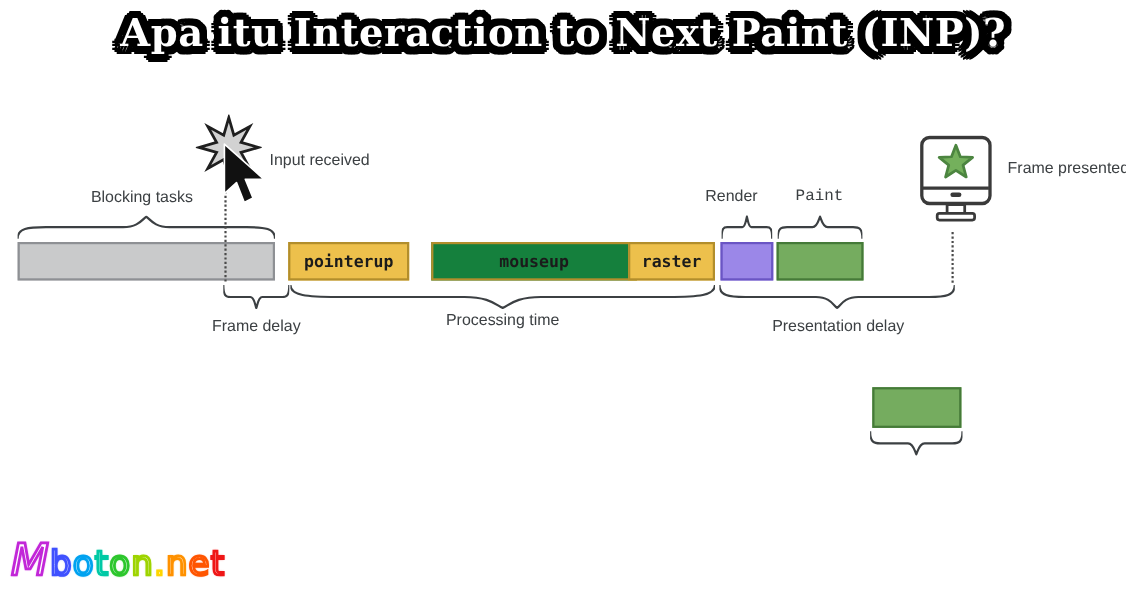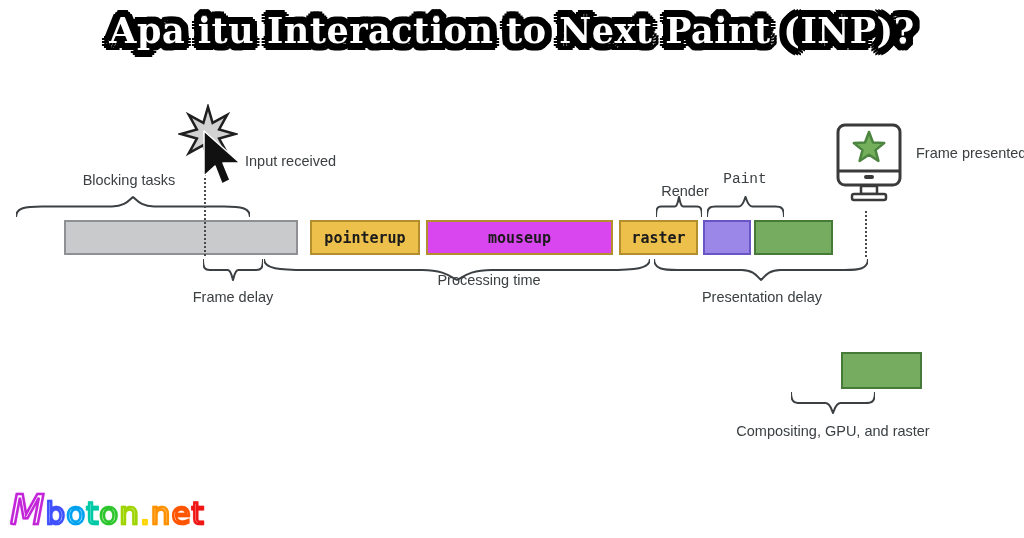--- a/index.html
+++ b/index.html
@@ -17,21 +17,21 @@
       -3px -7px 0 #000,3px -7px 0 #000,-3px 7px 0 #000,3px 7px 0 #000,
       0 0 4px #000,0 0 4px #000;}
 
   
   .label{position:absolute;font-size:14.5px;color:#3c4043;white-space:nowrap;}
   .center{transform:translateX(-50%);}
 
   
   .bar{position:absolute;top:220px;height:35px;box-sizing:border-box;border:2px solid;
        display:flex;align-items:center;justify-content:center;
-       font-family:"DejaVu Sans Mono", monospace;font-weight:bold;font-size:15px;color:#1b1b1b;margin-left:48px;}
+       font-family:"DejaVu Sans Mono", monospace;font-weight:bold;font-size:15px;color:#1b1b1b;}
 
   
   .brace{position:absolute;}
   .brace svg{display:block;width:100%;height:100%;}
 
   
   .dotted{position:absolute;width:0;border-left:2px dotted #4a4a4a;z-index:5;}
 
   .icon-abs{position:absolute;}
 
@@ -42,22 +42,22 @@
   .watermark .wm-first{font-size:40px;font-style:italic;}
 </style>
 </head>
 <body>
 
 <div id="stage">
 
   <div class="title">Apa itu Interaction to Next Paint (INP)?</div>
 
   <div class="label center" style="left:129px;top:172px;">Blocking tasks</div>
-  <div class="label" style="left:245px;top:153px;">Input received</div>
-  <div class="label center" style="left:685px;top:171px;margin-top:12px;">Render</div>
+  <div class="label" style="left:245px;top:138px;">Input received</div>
+  <div class="label center" style="left:665px;top:171px;">Render</div>
   <div class="label center" style="left:745px;top:171px;font-family:Liberation Mono, monospace;">Paint</div>
   <div class="label" style="left:916px;top:145px;">Frame presented!</div>
 
   <div class="brace" style="left:16px;top:196px;width:234px;height:21px;">
     <svg viewBox="0 0 100 20" preserveAspectRatio="none">
         <path d="M0,20 C0,11 4,10 11,10 L41,10 C47,10 48.5,3 50,1 C51.5,3 53,10 59,10 L89,10 C96,10 100,11 100,20" fill="none" stroke="#3c4043" stroke-width="2" stroke-linecap="round" vector-effect="non-scaling-stroke"></path>
       </svg>
   </div>
   <div class="brace" style="left:656px;top:196px;width:46px;height:21px;">
     <svg viewBox="0 0 100 20" preserveAspectRatio="none">
@@ -65,21 +65,21 @@
       </svg>
   </div>
   <div class="brace" style="left:707px;top:196px;width:77px;height:21px;">
     <svg viewBox="0 0 100 20" preserveAspectRatio="none">
         <path d="M0,20 C0,11 4,10 11,10 L41,10 C47,10 48.5,3 50,1 C51.5,3 53,10 59,10 L89,10 C96,10 100,11 100,20" fill="none" stroke="#3c4043" stroke-width="2" stroke-linecap="round" vector-effect="non-scaling-stroke"></path>
       </svg>
   </div>
 
   <div class="bar" style="left: 16px; width: 234px; background-color: rgb(201, 202, 203); border-color: rgb(142, 144, 148);"></div>
   <div class="bar" style="left: 262px; width: 110px; background-color: rgb(237, 192, 76); border-color: rgb(178, 142, 44);">pointerup</div>
-  <div class="bar" style="left: 378px; width: 187px; background-color: #d946ef; border-color: rgb(178, 142, 44);">mouseup</div>
+  <div class="bar" style="left: 392px; width: 187px; background-color: #15803d; border-color: rgb(178, 142, 44);">mouseup</div>
   <div class="bar" style="left: 571px; width: 79px; background-color: rgb(237, 192, 76); border-color: rgb(178, 142, 44);">raster</div>
   <div class="bar" style="left: 655px; width: 48px; background-color: rgb(155, 135, 232); border-color: rgb(106, 85, 196);"></div>
   <div class="bar" style="left: 706px; width: 79px; background-color: rgb(117, 172, 95); border-color: rgb(69, 122, 56);"></div>
 
   <div class="bar" style="left: 793px; top: 352px; width: 81px; height: 37px; background-color: rgb(117, 172, 95); border-color: rgb(69, 122, 56);"></div>
 
   <div class="brace" style="left:203px;top:259px;width:60px;height:22px;">
     <svg viewBox="0 0 100 20" preserveAspectRatio="none">
         <path d="M0,0 C0,9 4,10 11,10 L41,10 C47,10 48.5,17 50,19 C51.5,17 53,10 59,10 L89,10 C96,10 100,9 100,0" fill="none" stroke="#3c4043" stroke-width="2" stroke-linecap="round" vector-effect="non-scaling-stroke"></path>
       </svg>
@@ -94,23 +94,22 @@
         <path d="M0,0 C0,9 4,10 11,10 L41,10 C47,10 48.5,17 50,19 C51.5,17 53,10 59,10 L89,10 C96,10 100,9 100,0" fill="none" stroke="#3c4043" stroke-width="2" stroke-linecap="round" vector-effect="non-scaling-stroke"></path>
       </svg>
   </div>
   <div class="brace" style="left:791px;top:392px;width:84px;height:22px;">
     <svg viewBox="0 0 100 20" preserveAspectRatio="none">
         <path d="M0,0 C0,9 4,10 11,10 L41,10 C47,10 48.5,17 50,19 C51.5,17 53,10 59,10 L89,10 C96,10 100,9 100,0" fill="none" stroke="#3c4043" stroke-width="2" stroke-linecap="round" vector-effect="non-scaling-stroke"></path>
       </svg>
   </div>
 
   <div class="label center" style="left:233px;top:289px;">Frame delay</div>
-  <div class="label center" style="left:457px;top:272px;margin-left:32px;">Processing time</div>
+  <div class="label center" style="left:457px;top:283px;">Processing time</div>
   <div class="label center" style="left:762px;top:289px;">Presentation delay</div>
-  <div class="label center" style="left:833px;top:423px;">Compositing, GPU, and raster</div>
 
   <div class="dotted" style="left:204px;top:162px;height:94px;"></div>
   <div class="dotted" style="left:865px;top:211px;height:46px;"></div>
 
   <div class="icon-abs" style="left:178px;top:104px;width:60px;height:60px;z-index:6;">
     <svg width="60" height="60" viewBox="0 0 60 60">
       <polygon points="30,3 34.6,18.9 49.1,10.9 41.1,25.4 57,30 41.1,34.6 49.1,49.1 34.6,41.1 30,57 25.4,41.1 10.9,49.1 18.9,34.6 3,30 18.9,25.4 10.9,10.9 25.4,18.9" fill="#d2d2d2" stroke="#1f1f1f" stroke-width="2.5" stroke-linejoin="miter"></polygon>
     </svg>
   </div>
   <div class="icon-abs" style="left:202px;top:129px;width:40px;height:62px;z-index:7;">

